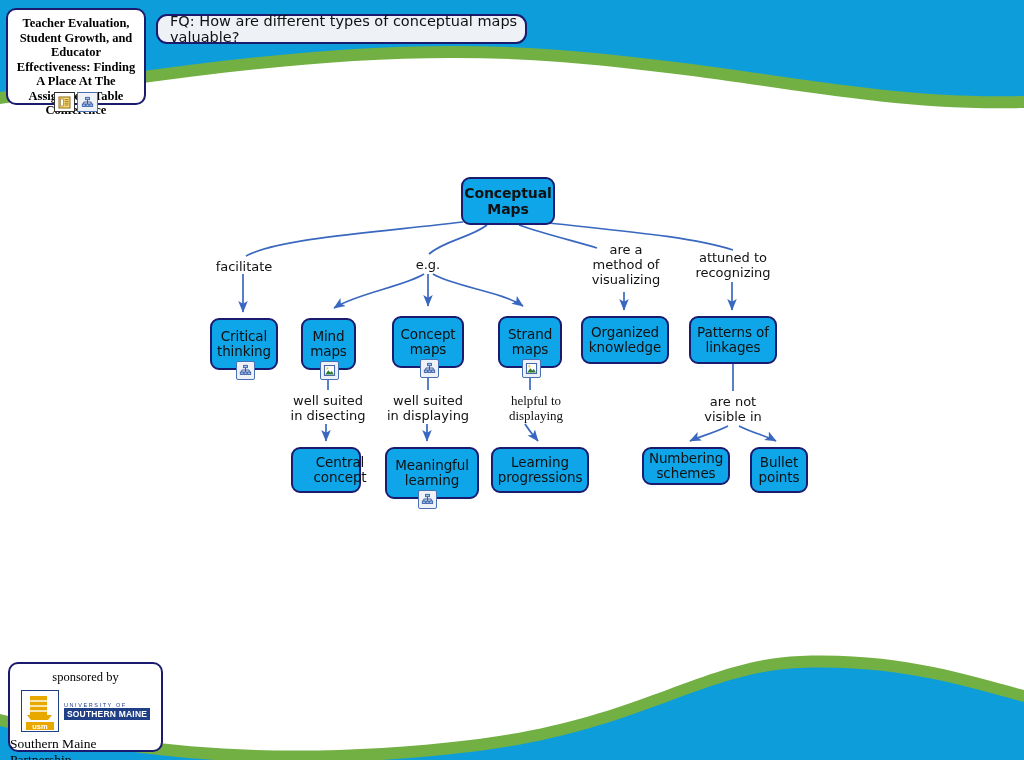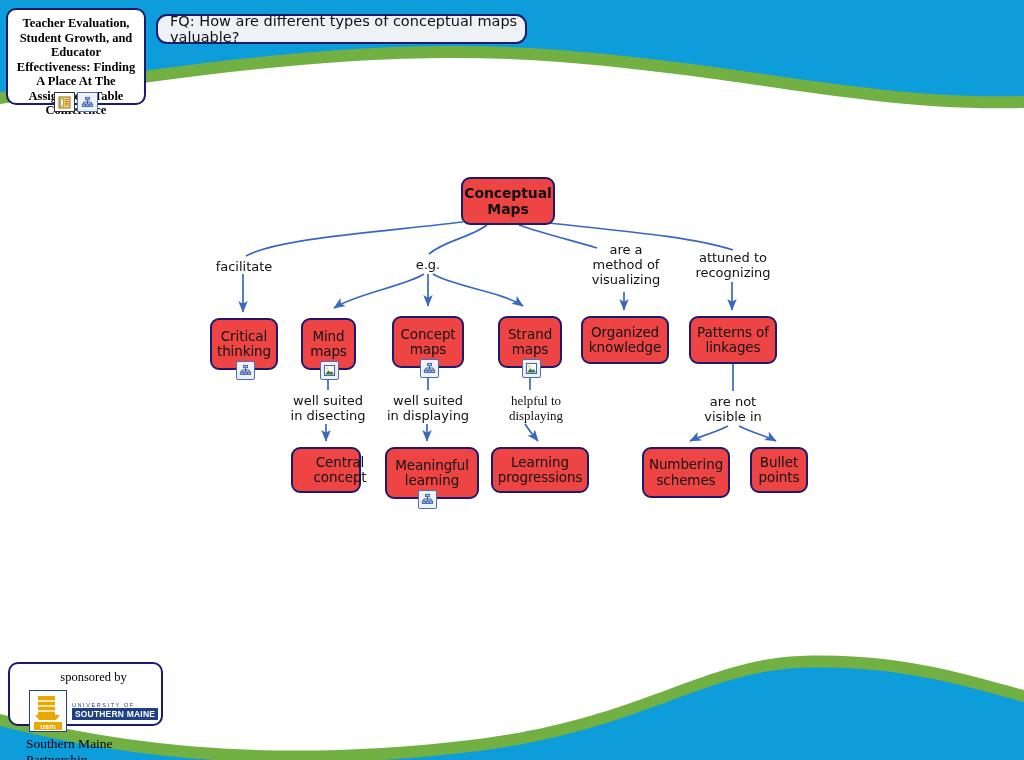--- a/index.html
+++ b/index.html
@@ -13,21 +13,21 @@
   
   .bg-waves{position:absolute;left:0;top:0;width:1024px;height:760px;z-index:0;}
 
   
   .edges{position:absolute;left:0;top:0;width:1024px;height:760px;z-index:1;}
 
   
   .node{
     position:absolute;z-index:3;
     box-sizing:border-box;
-    background:#ef4444;
+    background:#0ea5e9;
     border:2px solid #1a1a6e;
     border-radius:9px;
     display:flex;align-items:center;justify-content:center;
     text-align:center;
     color:#111111;
     font-size:13.5px;
     line-height:15.5px;
     letter-spacing:-0.1px;
   }
   .node span{display:block;padding:0 4px;}
@@ -308,40 +308,40 @@
           <rect x="5" y="8" width="3" height="2.4" fill="#9fc0ea" stroke="#2b4f9e" stroke-width="0.8"></rect>
           <rect x="8.7" y="8" width="3" height="2.4" fill="#9fc0ea" stroke="#2b4f9e" stroke-width="0.8"></rect>
         </svg>
       </div>
       <div class="node" style="left: 385px; top: 447px; width: 94px; height: 52px;">
         <span>Meaningful<br>learning</span>
       </div>
       <div class="node" style="left: 491px; top: 447px; width: 98px; height: 46px;">
         <span>Learning<br>progressions</span>
       </div>
-      <div class="node" style="left: 642px; top: 447px; width: 88px; height: 51px;">
+      <div class="node" style="left: 642px; top: 447px; width: 88px; height: 38px;">
         <span>Numbering<br>schemes</span>
       </div>
       <div class="node" style="left: 750px; top: 447px; width: 58px; height: 46px;">
         <span>Bullet<br>points</span>
       </div>
     </div>
 
   <div id="labels-layer">
       <div class="linklabel" style="left: 206px; top: 259px; width: 76px;"><span>facilitate</span></div>
       <div class="linklabel" style="left: 406px; top: 257px; width: 44px;"><span>e.g.</span></div>
       <div class="linklabel" style="left: 583px; top: 242px; width: 86px;"><span>are a<br>method of<br>visualizing</span></div>
       <div class="linklabel" style="left: 688px; top: 250px; width: 90px;"><span>attuned to<br>recognizing</span></div>
       <div class="linklabel" style="left: 283px; top: 393px; width: 90px;"><span>well suited<br>in disecting</span></div>
       <div class="linklabel" style="left: 381px; top: 393px; width: 94px;"><span>well suited<br>in displaying</span></div>
       <div class="linklabel" style="left: 495px; top: 393px; width: 82px; font-family: Liberation Serif, serif;"><span>helpful to<br>displaying</span></div>
       <div class="linklabel" style="left: 692px; top: 394px; width: 82px;"><span>are not<br>visible in</span></div>
     </div>
 
-  <div class="sponsor" style="left:8px;top:662px;width:155px;height:64px;padding-left:16px;">
+  <div class="sponsor" style="left:8px;top:662px;width:155px;height:90px;">
     <div class="sp-top">sponsored by</div>
     <div class="sp-logo">
       <div class="sp-mark">
         <svg width="36" height="40" viewBox="0 0 36 40">
           <path d="M8,5 L25,5 L25,24 L8,24 Z" fill="#e8a800"></path>
           <g stroke="#ffffff" stroke-width="1.4">
             <line x1="8" y1="10" x2="25" y2="10"></line>
             <line x1="8" y1="15" x2="25" y2="15"></line>
             <line x1="8" y1="20" x2="25" y2="20"></line>
           </g>

